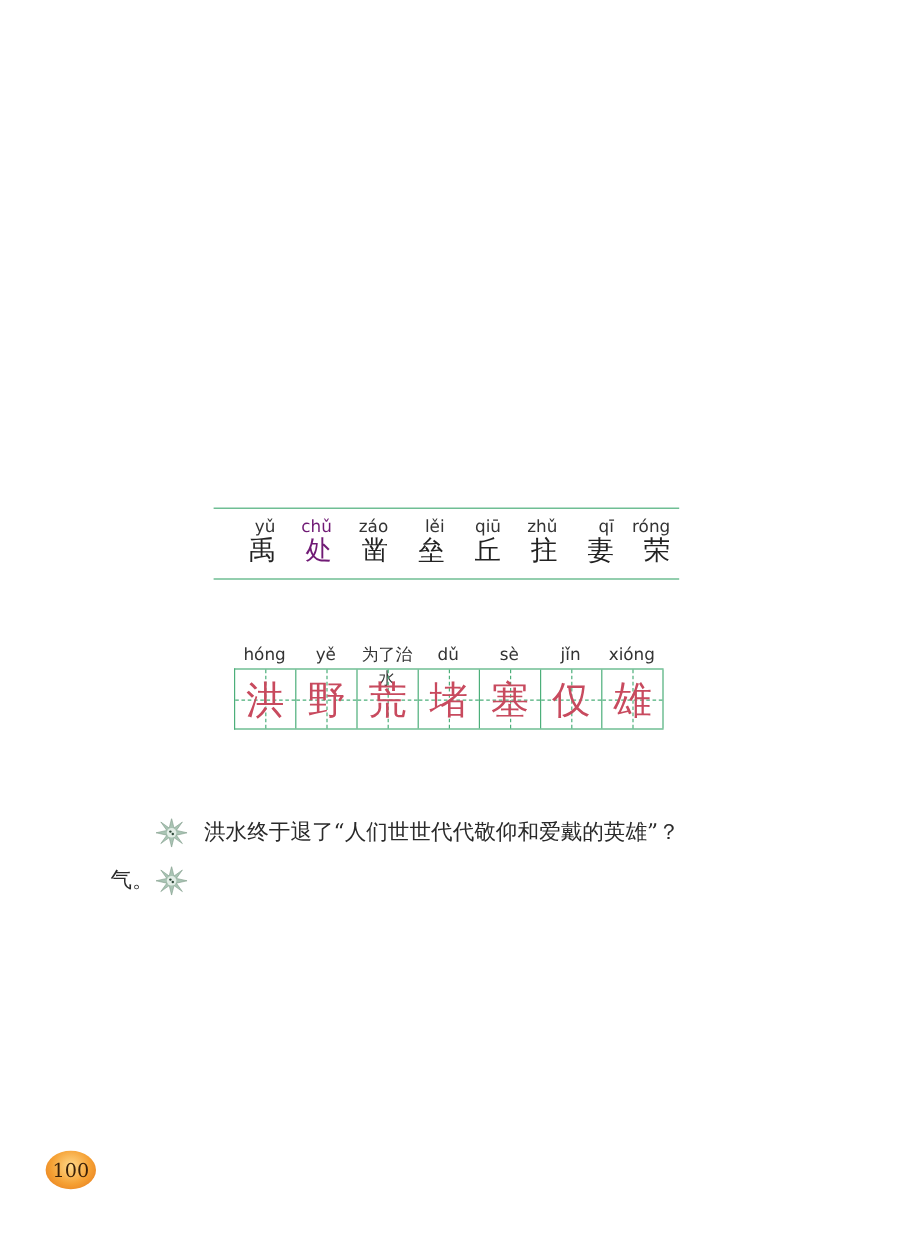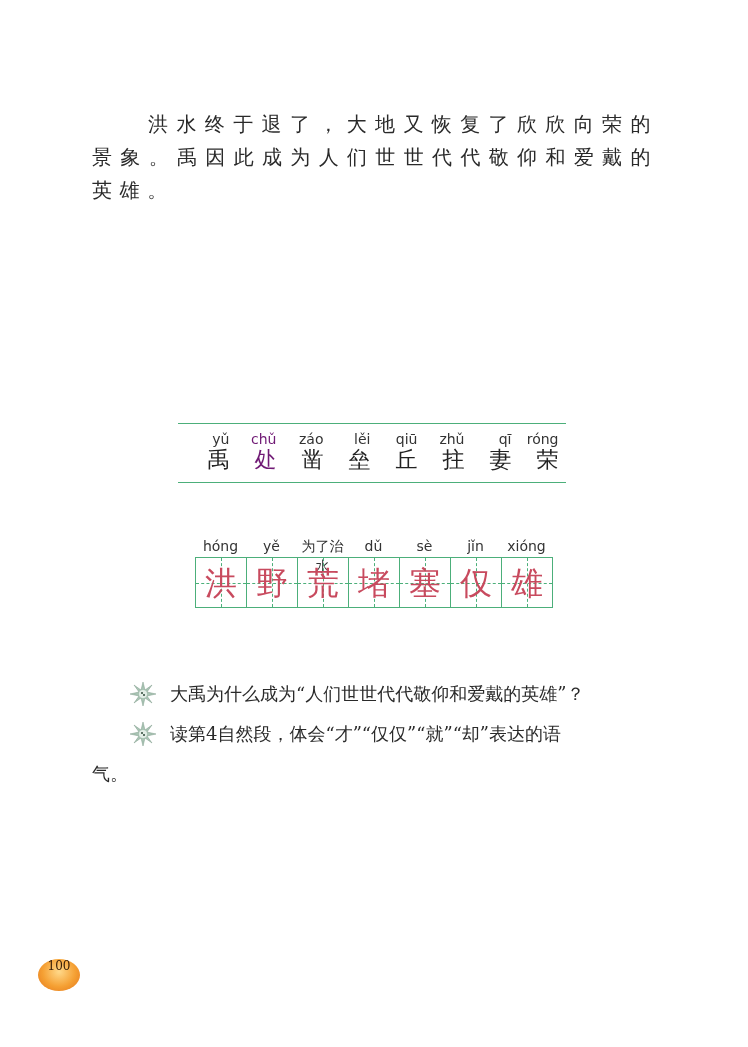--- a/index.html
+++ b/index.html
@@ -50,29 +50,28 @@
   .q-item { position: relative; line-height: 40px; margin: 0; }
   .q-item .q-text { padding-left: 78px; display: inline; }
   .q-icon {
     position: absolute; left: 38px; top: 8px; width: 26px; height: 24px;
   }
   .q-wrap-text { display: block; line-height: 40px; }
 
   .page-num {
     position: absolute; left: 38px; top: 959px; width: 42px; height: 32px; border-radius: 50%;
     background: radial-gradient(ellipse at 50% 40%, #ffd98a 0%, #f5a033 55%, #e3741a 100%);
-    display: flex; justify-content: center;
-    font-family: "DejaVu Serif", "Liberation Serif", serif; font-size: 12px; color: #3a2008;
+    display: flex; align-items: center; justify-content: center;
+    font-family: "DejaVu Serif", "Liberation Serif", serif; font-size: 16px; color: #3a2008;
   }
 </style>
 </head>
 <body>
 
 <div class="body-text">
-  <p class="indent">洪水终于退了，大地又恢复了欣欣向荣的景象。禹因此成为人们世世代代敬仰和爱戴的英雄。</p>
 </div>
 
 <div class="word-table">
   <div class="word-cell">
       <span class="word-py">yǔ</span>
       <span class="word-hz">禹</span>
     </div>
   <div class="word-cell hl">
       <span class="word-py">chǔ</span>
       <span class="word-hz">处</span>
@@ -141,31 +140,30 @@
 <div class="questions">
   <div class="q-item">
     <svg class="q-icon" viewBox="0 0 26 24">
       <g fill="#a9c4b4" stroke="#7f9c8a" stroke-width="0.5">
         <polygon points="13,0 15,8 22,3 17,10 26,12 17,14 22,21 15,16 13,24 11,16 4,21 9,14 0,12 9,10 4,3 11,8"></polygon>
       </g>
       <circle cx="13" cy="12" r="4" fill="#e2ede6"></circle>
       <circle cx="12" cy="11" r="1" fill="#2f4a3a"></circle>
       <circle cx="14" cy="13" r="1" fill="#2f4a3a"></circle>
     </svg>
-    <span class="q-text">大禹为什么成为“人们世世代代敬仰和爱戴的英雄”？</span>
+    <span class="q-text">洪水终于退了“人们世世代代敬仰和爱戴的英雄”？</span>
   </div>
   <div class="q-item">
     <svg class="q-icon" viewBox="0 0 26 24">
       <g fill="#a9c4b4" stroke="#7f9c8a" stroke-width="0.5">
         <polygon points="13,0 15,8 22,3 17,10 26,12 17,14 22,21 15,16 13,24 11,16 4,21 9,14 0,12 9,10 4,3 11,8"></polygon>
       </g>
       <circle cx="13" cy="12" r="4" fill="#e2ede6"></circle>
       <circle cx="12" cy="11" r="1" fill="#2f4a3a"></circle>
       <circle cx="14" cy="13" r="1" fill="#2f4a3a"></circle>
     </svg>
-    <span class="q-text">读第4自然段，体会“才”“仅仅”“就”“却”表达的语</span>
     <span class="q-wrap-text">气。</span>
   </div>
 </div>
 
 <div class="page-num">
   <span>100</span>
 </div>
 
 </body></html>

